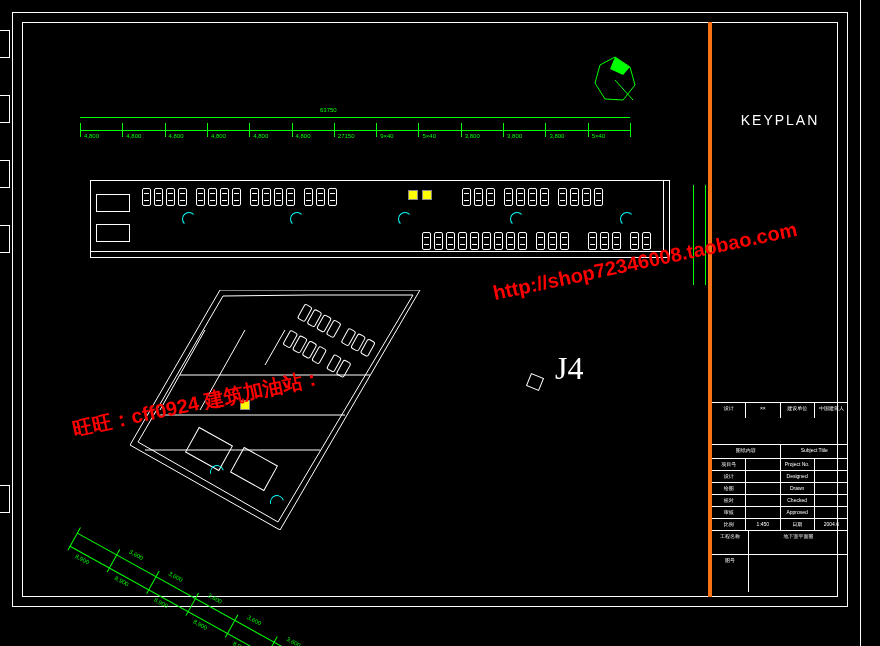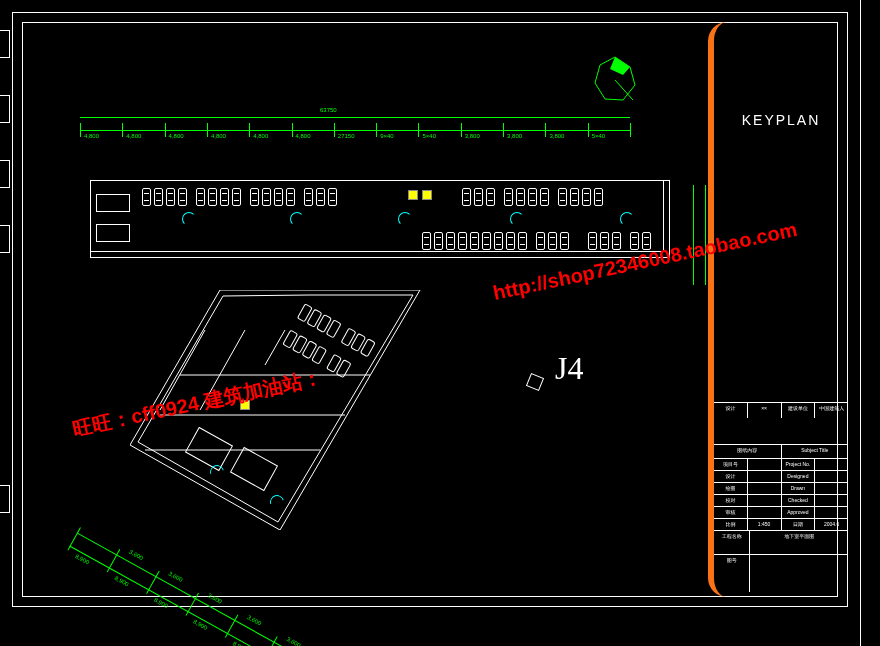--- a/index.html
+++ b/index.html
@@ -30,22 +30,21 @@
       border: 1px solid #fff; border-left: none;
     }
     .right-strip {
       position: absolute;
       right: 0; top: 0; width: 20px; height: 646px;
       border-left: 1px solid #fff;
     }
     .title-block {
       position: absolute;
       right: 32px; top: 22px; width: 140px; height: 575px;
-      border-left: 6px solid #f97316;
-      border-radius: 19px;
+      border-left: 4px solid #f97316;
     }
     .keyplan-label {
       position: absolute;
       top: 90px; left: 50%;
       transform: translateX(-50%);
       color: #fff;
       font-size: 14px;
       letter-spacing: 2px;
     }
     .title-row {

